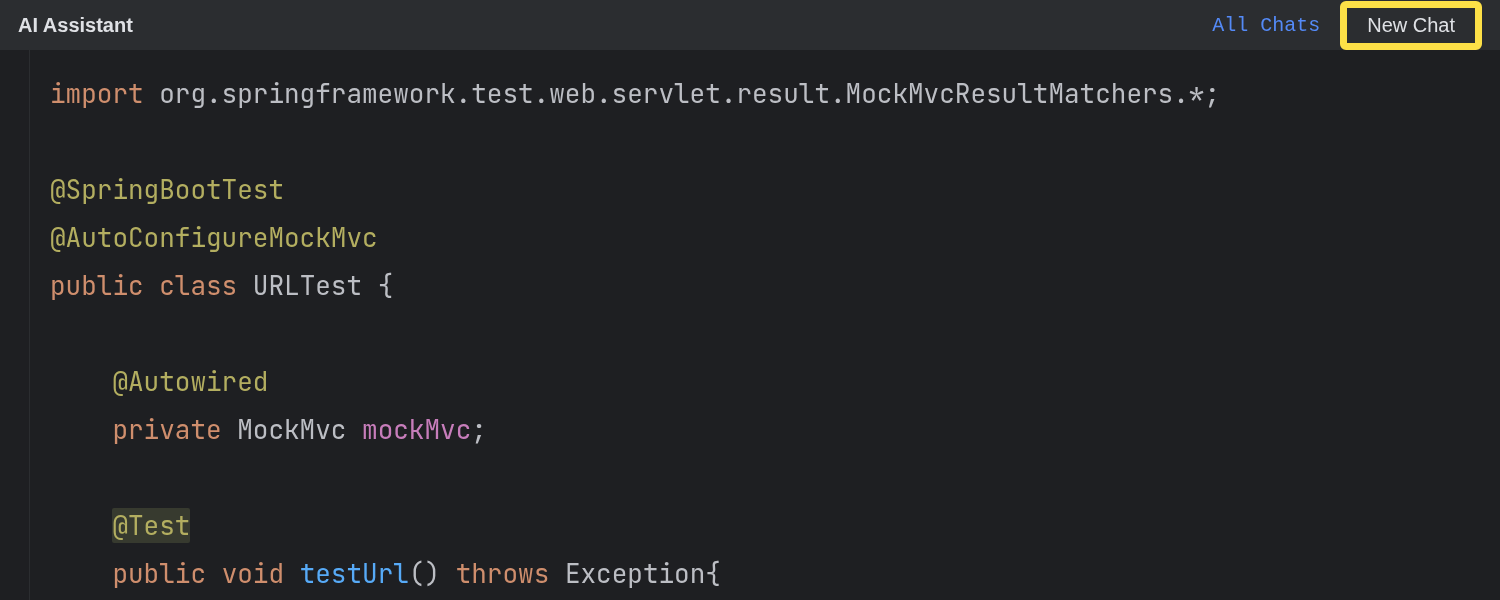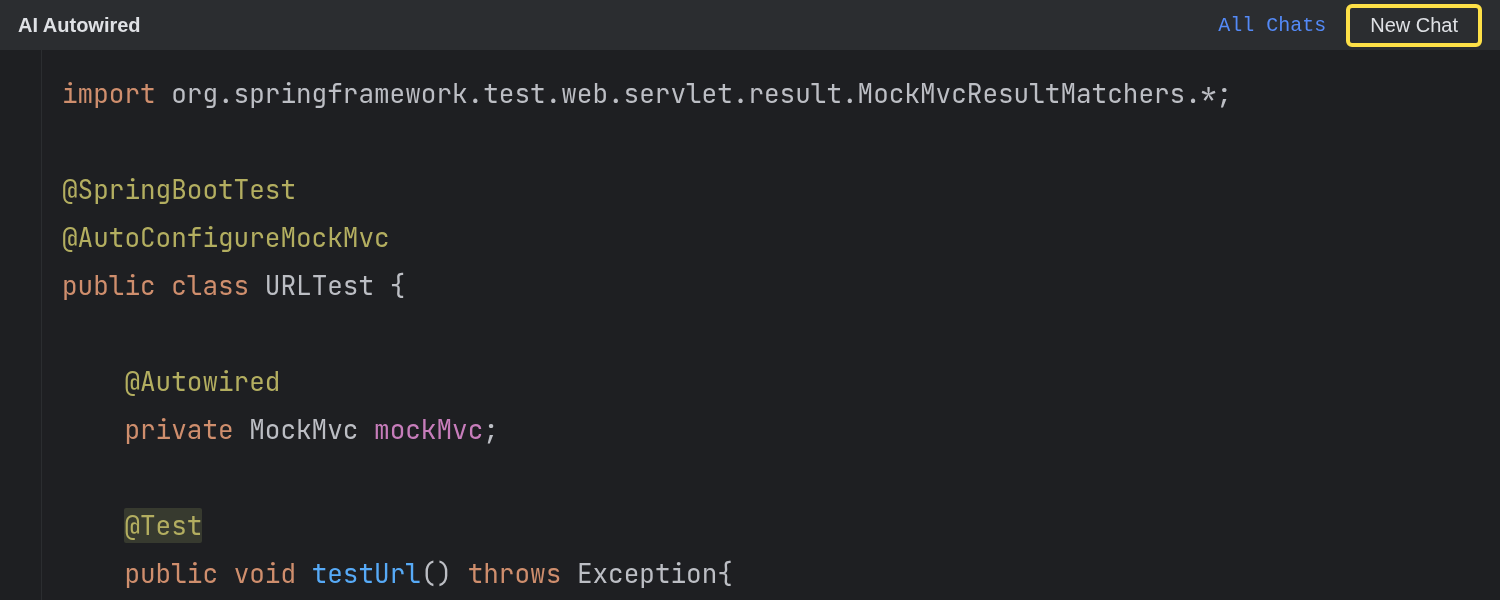--- a/index.html
+++ b/index.html
@@ -34,30 +34,29 @@
     }
     .link-all-chats {
       color: #548af7;
       font-size: 20px;
       cursor: pointer;
       font-family: Liberation Mono, monospace;
     }
     .btn-new-chat {
       background: #2b2d30;
       color: #dfe1e5;
-      border: 4px solid #fde047;
+      border: 7px solid #fde047;
       border-radius: 6px;
       padding: 6px 20px;
       font-size: 20px;
       cursor: pointer;
     }
     .content {
       display: flex;
       height: calc(100% - 50px);
-      margin-left: 12px;
     }
     .gutter {
       width: 30px;
       background: #1e1f22;
       border-right: 1px solid #2b2d30;
     }
     .code-area {
       flex: 1;
       padding: 20px 20px 0 20px;
       font-family: "JetBrains Mono", "SF Mono", "Menlo", "Consolas", monospace;
@@ -76,21 +75,21 @@
     .punct { color: #bcbec4; }
     .hl {
       background: #373a2f;
       border-radius: 2px;
     }
   </style>
 </head>
 <body>
 
 <div class="header">
-  <div class="header-title">AI Autowired</div>
+  <div class="header-title">AI Assistant</div>
   <div class="header-actions">
     <span class="link-all-chats">All Chats</span>
     <button class="btn-new-chat">New Chat</button>
   </div>
 </div>
 
 <div class="content">
   <div class="gutter"></div>
   <div class="code-area"><span class="kw">import</span> <span class="pkg">org.springframework.test.web.servlet.result.MockMvcResultMatchers.*</span><span class="punct">;</span>
 

